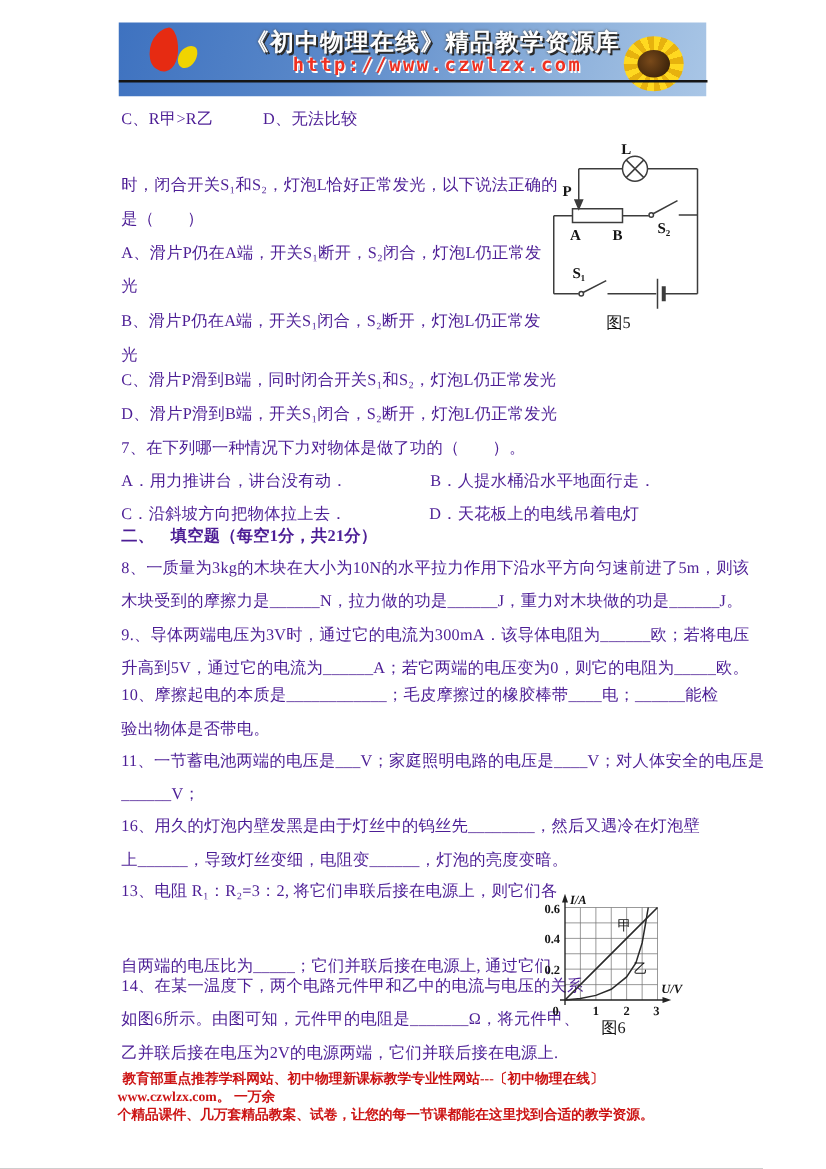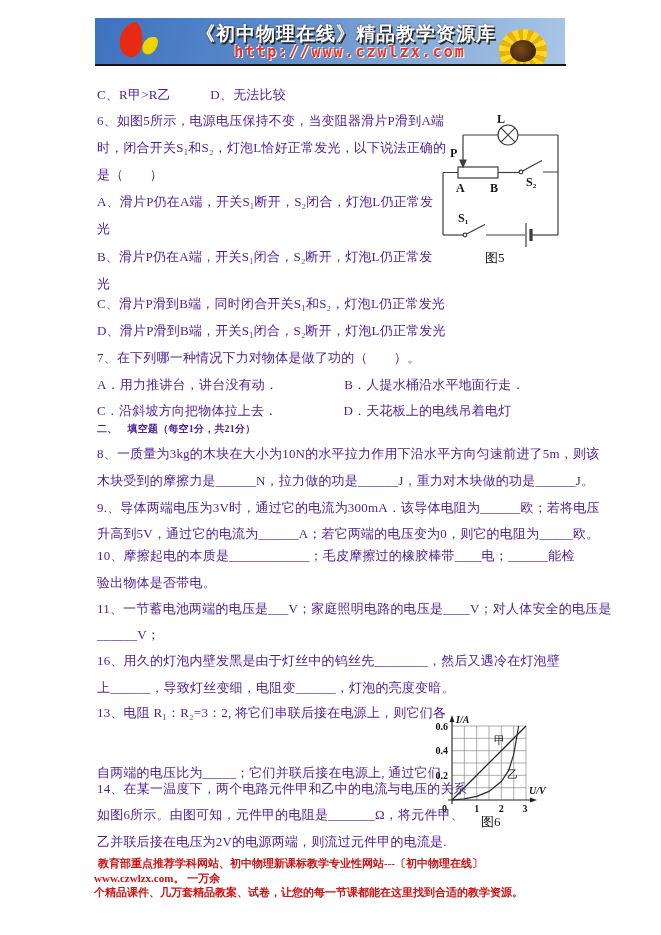--- a/index.html
+++ b/index.html
@@ -4,21 +4,21 @@
 <style>
   * { margin:0; padding:0; box-sizing:border-box; }
   html,body { background:#888; }
   .page {
     position:relative; width:661px; height:935px; background:#ffffff;
     font-family:"Liberation Serif", serif; color:#111; overflow:hidden;
     margin:0 auto;
   }
   
   .banner {
-    position:absolute; left:95px; top:18px; width:470px; height:46px;
+    position:absolute; left:95px; top:18px; width:470px; height:59px;
     background:linear-gradient(105deg,#3e72c0 0%,#5c8aca 38%,#86abd8 68%,#a9c6e6 100%);
     overflow:hidden;
   }
   .banner-rule { position:absolute; left:95px; top:64px; width:471px; height:2px; background:#151515; }
   .flame-red {
     position:absolute; left:24px; top:5px; width:24px; height:34px; background:#e62b12;
     border-radius:80% 20% 55% 45% / 65% 35% 65% 35%; transform:rotate(-10deg); display:block;
   }
   .flame-yellow {
     position:absolute; left:48px; top:18px; width:14px; height:19px; background:#f0d400;
@@ -43,21 +43,21 @@
   .sun-center {
     position:absolute; inset:11px; border-radius:50%; display:block;
     background:radial-gradient(circle at 40% 40%, #7a4a1a 0%, #3a220a 80%);
   }
   
   .body-text { position:absolute; left:97px; top:0; width:500px; height:935px; }
   .line {
     position:absolute; left:0; white-space:pre; font-size:13px; line-height:17px;
     color:#4c1d95; letter-spacing:0.2px;
   }
-  .line.heading { font-weight:bold; font-size:10px; }
+  .line.heading { font-weight:bold; font-size:13px; }
   
   .fig5 { position:absolute; left:438px; top:110px; }
   .fig6 { position:absolute; left:428px; top:712px; }
   .figtext { font-family:"Liberation Serif", serif; }
   
   .footer {
     position:absolute; left:94px; top:856px; width:478px;
     color:#cc1414; font-weight:bold; font-size:11px; line-height:14.5px;
   }
   .footer .fline { white-space:pre-wrap; }
@@ -74,21 +74,20 @@
     <div class="banner-title">《初中物理在线》精品教学资源库</div>
     <div class="banner-url">http://www.czwlzx.com</div>
     <div class="sunflower">
       <span class="sun-center"></span>
     </div>
   </div>
   <div class="banner-rule"></div>
 
   <div class="body-text">
     <div class="line" style="top:86px">C、R甲&gt;R乙　　　D、无法比较</div>
-    <div class="line" style="top:112px">6、如图5所示，电源电压保持不变，当变阻器滑片P滑到A端</div>
     <div class="line" style="top:139px">时，闭合开关S₁和S₂，灯泡L恰好正常发光，以下说法正确的</div>
     <div class="line" style="top:166px">是（　　）</div>
     <div class="line" style="top:193px">A、滑片P仍在A端，开关S₁断开，S₂闭合，灯泡L仍正常发</div>
     <div class="line" style="top:220px">光</div>
     <div class="line" style="top:248px">B、滑片P仍在A端，开关S₁闭合，S₂断开，灯泡L仍正常发</div>
     <div class="line" style="top:275px">光</div>
     <div class="line" style="top:295px">C、滑片P滑到B端，同时闭合开关S₁和S₂，灯泡L仍正常发光</div>
     <div class="line" style="top:322px">D、滑片P滑到B端，开关S₁闭合，S₂断开，灯泡L仍正常发光</div>
     <div class="line" style="top:349px">7、在下列哪一种情况下力对物体是做了功的（　　）。</div>
     <div class="line" style="top:402px">C．沿斜坡方向把物体拉上去．　　　　　D．天花板上的电线吊着电灯</div>
@@ -101,21 +100,21 @@
     <div class="line" style="top:547px">10、摩擦起电的本质是____________；毛皮摩擦过的橡胶棒带____电；______能检</div>
     <div class="line" style="top:574px">验出物体是否带电。</div>
     <div class="line" style="top:600px">11、一节蓄电池两端的电压是___V；家庭照明电路的电压是____V；对人体安全的电压是</div>
     <div class="line" style="top:626px">______V；</div>
     <div class="line" style="top:652px">16、用久的灯泡内壁发黑是由于灯丝中的钨丝先________，然后又遇冷在灯泡壁</div>
     <div class="line" style="top:679px">上______，导致灯丝变细，电阻变______，灯泡的亮度变暗。</div>
     <div class="line" style="top:704px">13、电阻 R₁：R₂=3：2, 将它们串联后接在电源上，则它们各</div>
     <div class="line" style="top:764px">自两端的电压比为_____；它们并联后接在电源上, 通过它们</div>
     <div class="line" style="top:780px">14、在某一温度下，两个电路元件甲和乙中的电流与电压的关系</div>
     <div class="line" style="top:806px">如图6所示。由图可知，元件甲的电阻是_______Ω，将元件甲、</div>
-    <div class="line" style="top:833px">乙并联后接在电压为2V的电源两端，则流过元件甲的电流是.</div>
+    <div class="line" style="top:833px">乙并联后接在电压为2V的电源两端，它们并联后接在电源上.</div>
   </div>
 
   <svg class="fig5" width="135" height="160" viewBox="0 0 135 160">
     <g stroke="#3c3c3c" stroke-width="1.2" fill="none">
 
       <path d="M25,25 H60 M80,25 H120"></path>
       <circle cx="70" cy="25" r="10"></circle>
       <path d="M62.9,17.9 L77.1,32.1 M62.9,32.1 L77.1,17.9"></path>
 
       <path d="M25,25 V51"></path>

